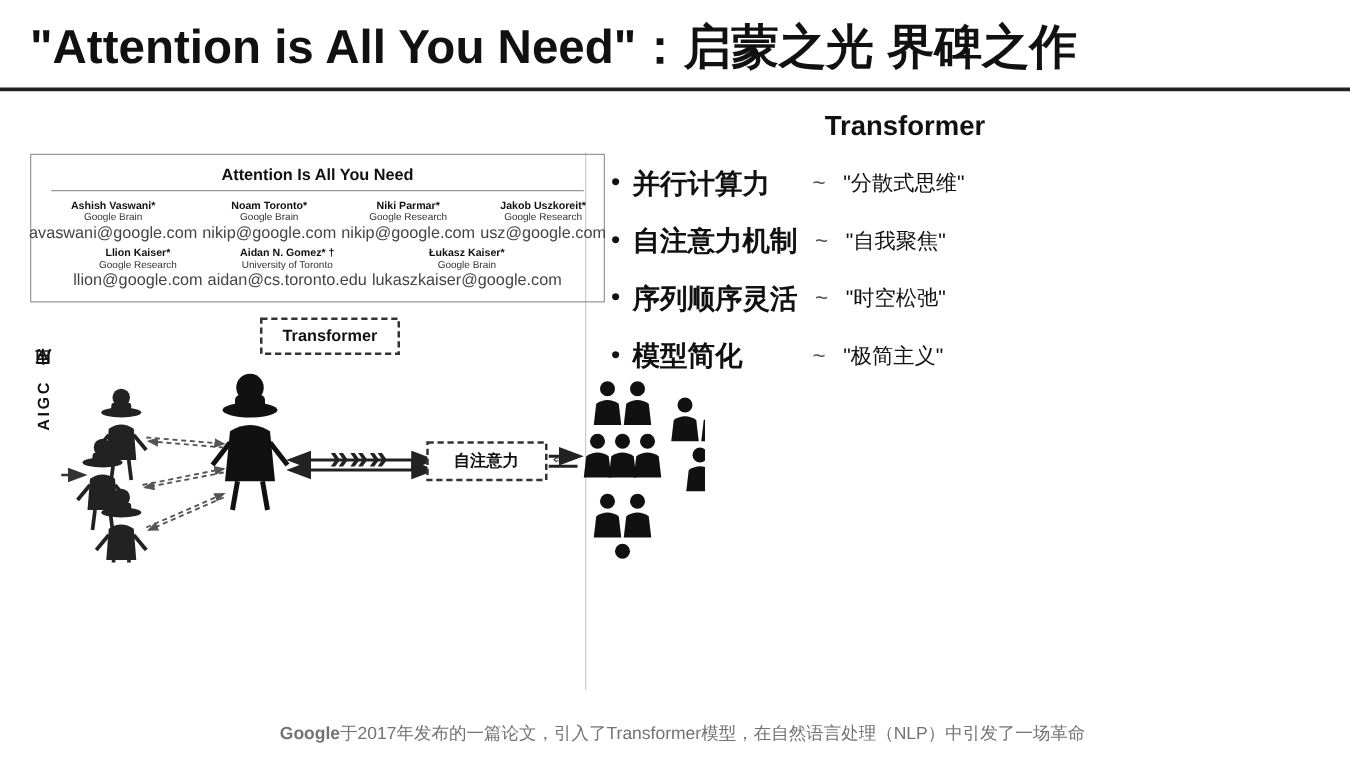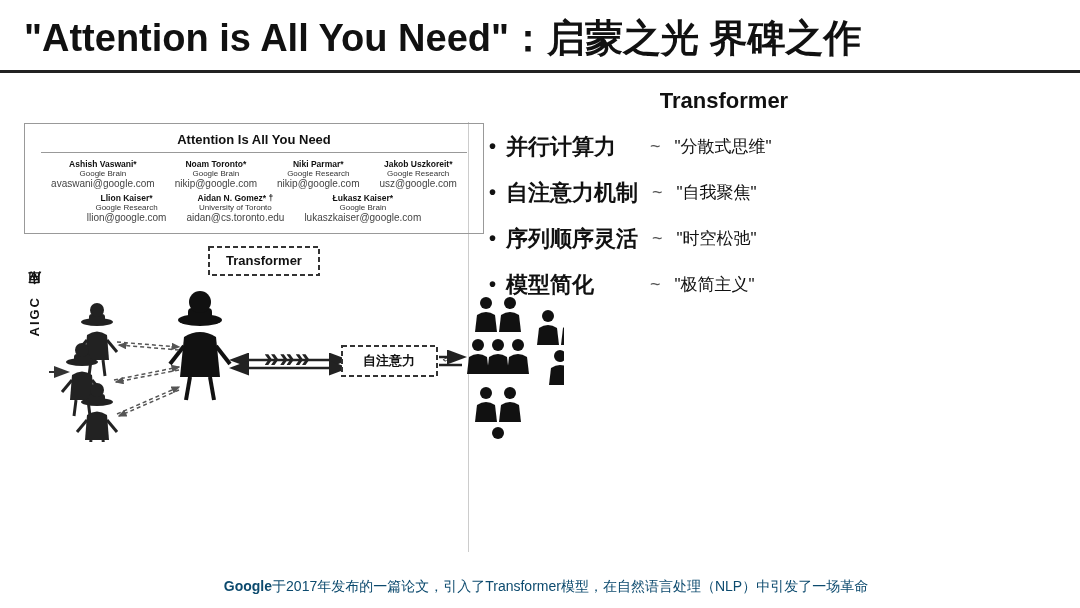--- a/index.html
+++ b/index.html
@@ -54,42 +54,42 @@
 
     .authors-grid {
       display: flex;
       flex-direction: column;
       gap: 4px;
     }
 
     .authors-row {
       display: flex;
       justify-content: center;
-      gap: 20px;
+      gap: 4px;
     }
 
     .author-block {
       text-align: center;
     }
 
     .author-name {
       font-size: 8.5px;
       font-weight: bold;
       color: #111;
       display: block;
     }
 
     .author-org {
       font-size: 8px;
       color: #333;
       display: block;
     }
 
     .author-email {
-      font-size: 10px;
+      font-size: 13px;
       color: #444;
       display: block;
     }
 
     
     .diagram-area {
       position: relative;
       width: 100%;
       height: 200px;
       margin-top: 5px;
@@ -161,21 +161,21 @@
     }
 
     
     .footer {
       position: absolute;
       bottom: 8px;
       left: 12px;
       right: 0;
       text-align: center;
       font-size: 14px;
-      color: #0c4a6e;
+      color: #737373;
       padding: 4px 20px;
     }
 
     .footer-bold {
       font-weight: bold;
     }
 
     
     .panel-divider {
       width: 1px;

